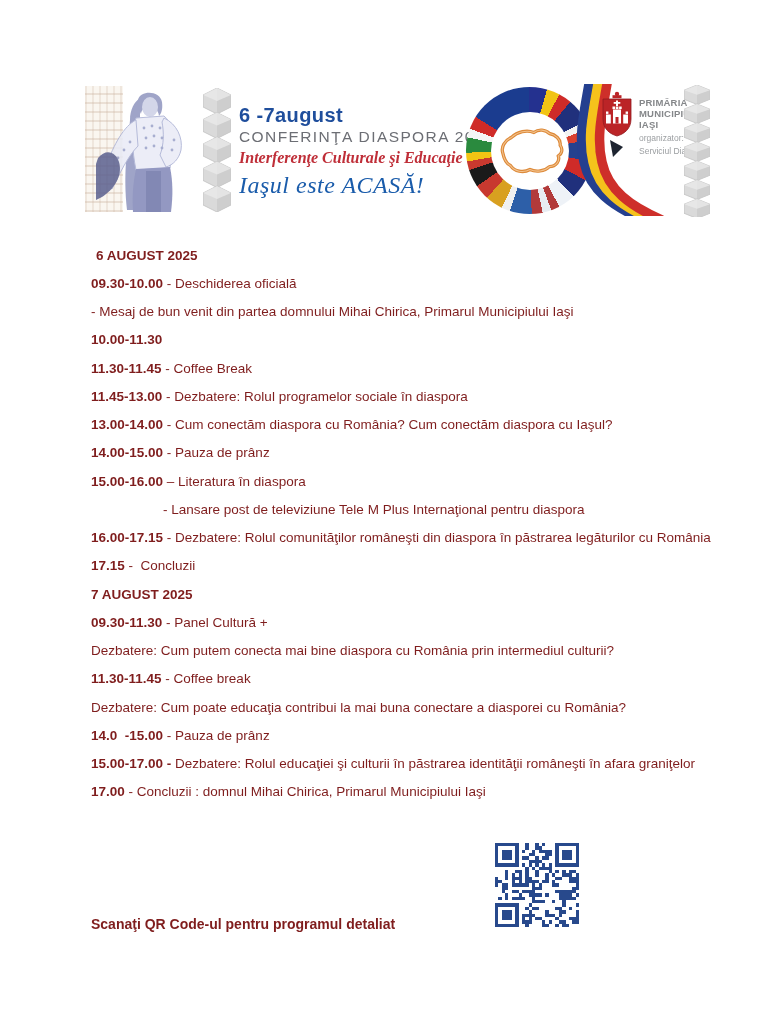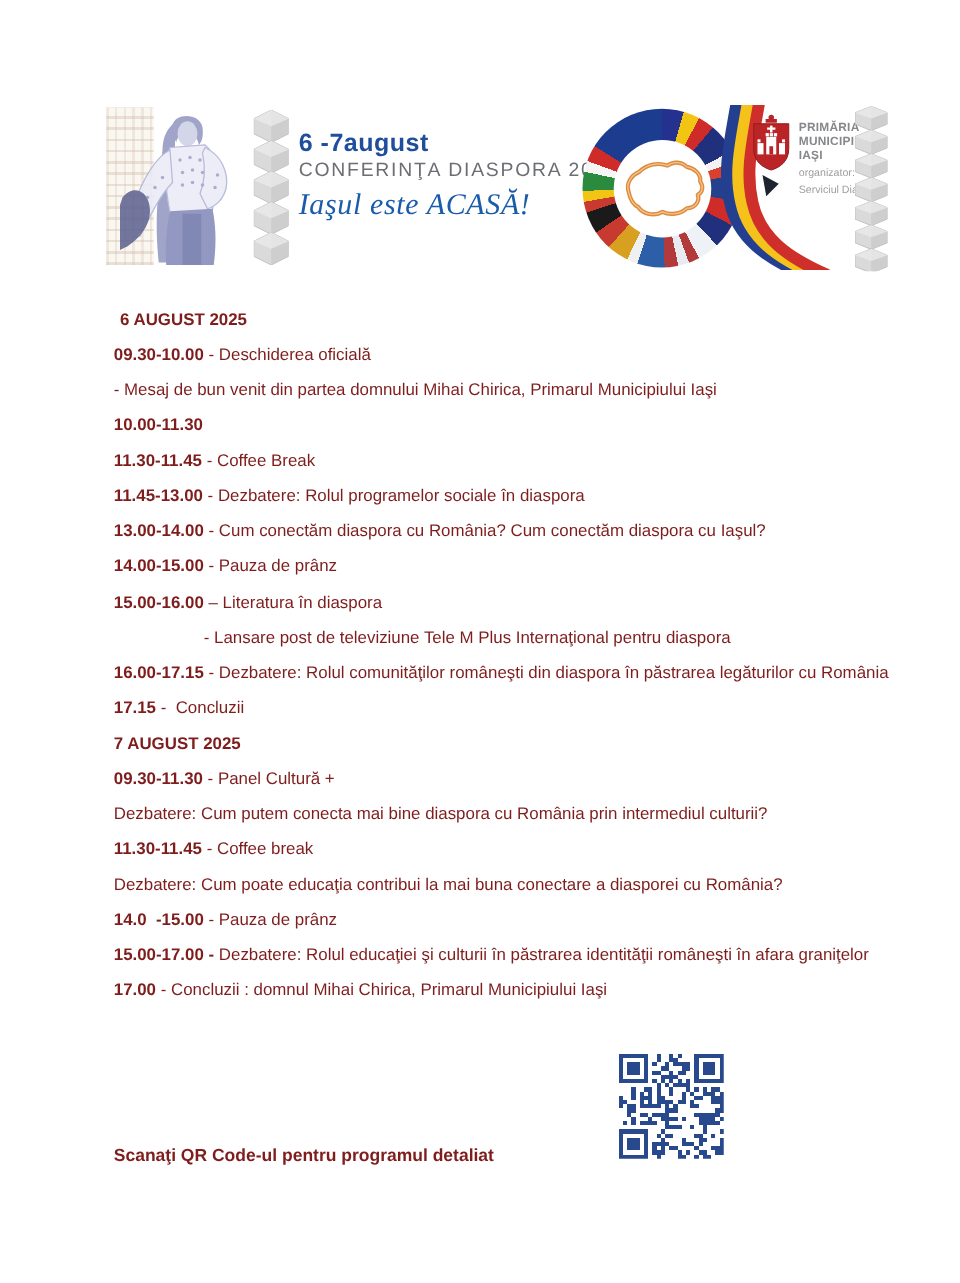--- a/index.html
+++ b/index.html
@@ -117,20 +117,21 @@
       <polygon points="14,73.5 28,80.52 28,92.48 14,99.5 14,86.5" fill="#c9c9c9" opacity="0.7"></polygon>
       <polygon points="14,73.5 28,80.52 14,86.5 0,80.52" fill="#eaeaea" opacity="0.8"></polygon>
       <polygon points="14,98 28,105.02 28,116.98 14,124 0,116.98 0,105.02" fill="#dadada" stroke="#c2c2c2" stroke-width="0.8"></polygon>
       <polygon points="14,98 28,105.02 28,116.98 14,124 14,111" fill="#c9c9c9" opacity="0.7"></polygon>
       <polygon points="14,98 28,105.02 14,111 0,105.02" fill="#eaeaea" opacity="0.8"></polygon>
     </svg>
 
   <div class="titleblock">
     <div class="tb-date">6 -7august</div>
     <div class="tb-conf">CONFERINŢA DIASPORA 2025</div>
+    <div class="tb-sub">Interferenţe Culturale şi Educaţie</div>
     <div class="tb-tag">Iaşul este ACASĂ!</div>
   </div>
 
   <div class="flagring">
     <div class="flaginner">
       <svg width="70" height="52" viewBox="0 0 72 52" aria-hidden="true">
         <path d="M8,28 C6,22 10,15 17,12 C23,6 33,4 40,7 C45,3 52,4 56,8 C62,9 68,14 67,20 C70,24 69,29 65,31 C67,36 63,42 56,42 C51,47 42,48 36,45 C29,49 20,47 16,41 C11,39 9,33 8,28 Z" fill="none" stroke="#dd8a3a" stroke-width="3.4" stroke-linejoin="round"></path>
         <path d="M8,28 C6,22 10,15 17,12 C23,6 33,4 40,7 C45,3 52,4 56,8 C62,9 68,14 67,20 C70,24 69,29 65,31 C67,36 63,42 56,42 C51,47 42,48 36,45 C29,49 20,47 16,41 C11,39 9,33 8,28 Z" fill="none" stroke="#f3c38e" stroke-width="1.1" stroke-linejoin="round"></path>
       </svg>
     </div>

